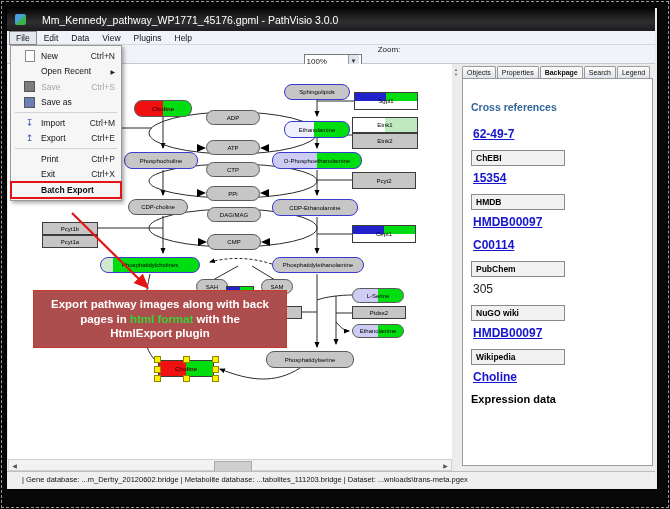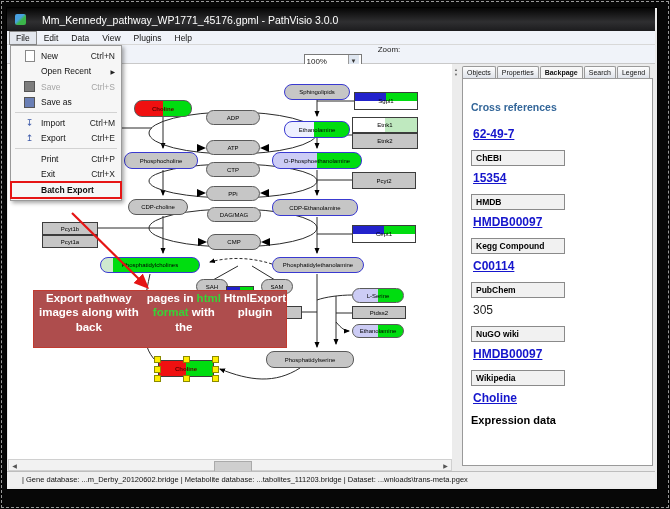--- a/index.html
+++ b/index.html
@@ -78,21 +78,21 @@
   .split-rg{background:linear-gradient(90deg,#f01010 50%,#00dd10 50%);color:#5a0000;font-weight:bold;}
   .split-wg{background:linear-gradient(90deg,#eef0ff 45%,#00dd10 45%);}
   .split-lg{background:linear-gradient(90deg,#ccccf5 50%,#00dd10 50%);}
   .mostly-green{background:linear-gradient(90deg,#cfe9cf 12%,#00dd10 12%);}
   .gene-top{background-color:#ffffff;background-image:linear-gradient(90deg,#2222cc 50%,#00dd10 50%);
             background-size:100% 50%;background-repeat:no-repeat;}
   .etnk1{background:linear-gradient(90deg,#ffffff 50%,#bfe9bf 50%);}
   .handle{position:absolute;width:5px;height:5px;background:#ffee00;border:1px solid #8a8a00;z-index:4;}
   #annot{left:33px;top:290px;width:252px;height:56px;background:#ae4d4d;border:1px solid #c13a30;z-index:4;
          color:#fff;font-weight:bold;font-size:11.5px;text-align:center;line-height:1.25;
-         display:flex;flex-direction:row;justify-content:center;}
+         display:flex;flex-direction:column;justify-content:center;}
   #annot .hl{color:#37d437;}
   svg{position:absolute;left:0;top:0;z-index:2;pointer-events:none;}
   #redlayer{z-index:6;}
 </style>
 </head>
 <body>
 
 <div class="abs" id="win"></div>
 
 <div class="abs" id="titlebar">
@@ -331,21 +331,20 @@
     </div>
     <div class="xsec">
       <div class="hd">ChEBI</div>
       <div class="val">15354</div>
     </div>
     <div class="xsec">
       <div class="hd">HMDB</div>
       <div class="val">HMDB00097</div>
     </div>
     <div class="xsec">
-      <div class="hd">Kegg Compound</div>
       <div class="val">C00114</div>
     </div>
     <div class="xsec">
       <div class="hd">PubChem</div>
       <div class="val plain">305</div>
     </div>
     <div class="xsec">
       <div class="hd">NuGO wiki</div>
       <div class="val">HMDB00097</div>
     </div>

